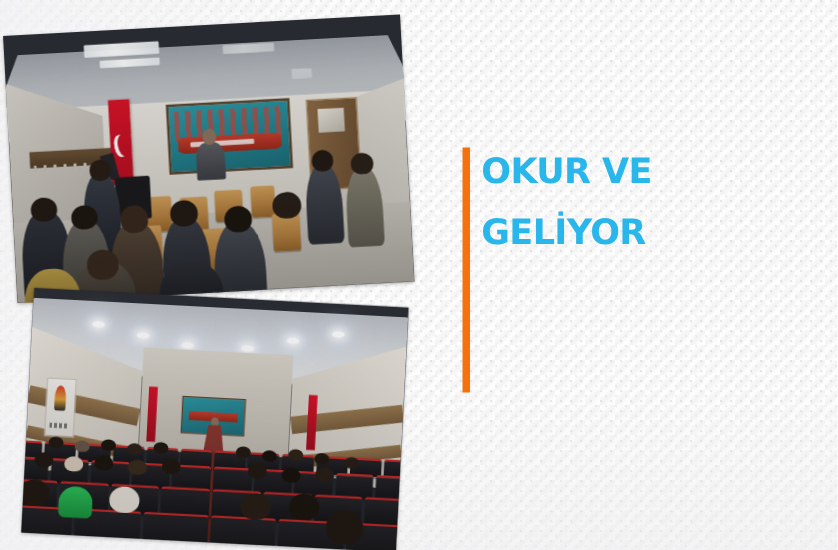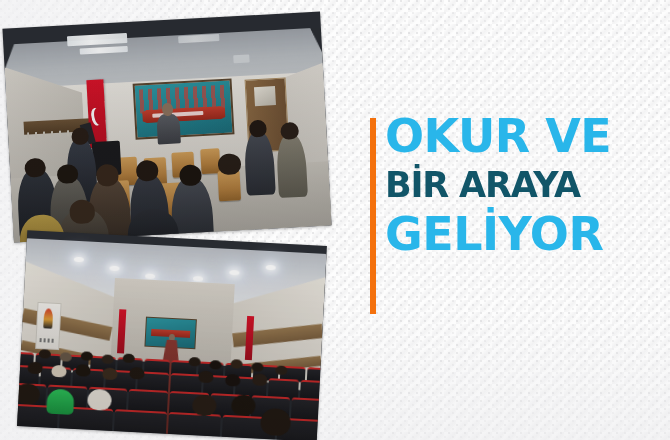--- a/index.html
+++ b/index.html
@@ -273,21 +273,21 @@
     width: 6px;
     height: 196px;
     background: #f4710d;
   }
   .hl-lines {
     margin-left: 15px;
   }
   .hl-line {
     font-family: "DejaVu Sans", sans-serif;
     font-weight: bold;
-    font-size: 46px;
+    font-size: 28px;
     line-height: 49px;
     letter-spacing: -0.5px;
     white-space: nowrap;
     margin: 0;
   }
   .hl-cyan { color: #29b6ea; }
   .hl-teal { color: #115568; }
   .hl-fit  { font-size: 35px; letter-spacing: -1.2px; }
 </style>
 </head>
@@ -482,18 +482,17 @@
       <div class="head" style="left:86%;top:84%;width:10%;height:14%;background:#241b14;"></div>
 
       <div class="photo-dark"></div>
     </div>
   </div>
 
   <div id="headline">
     <div id="accent-bar"></div>
     <div class="hl-lines">
       <div class="hl-line hl-cyan">OKUR VE</div>
-      <div class="hl-line hl-teal hl-fit">BİR ARAYA</div>
       <div class="hl-line hl-cyan">GELİYOR</div>
     </div>
   </div>
 
 </div>
 
 </body></html>

